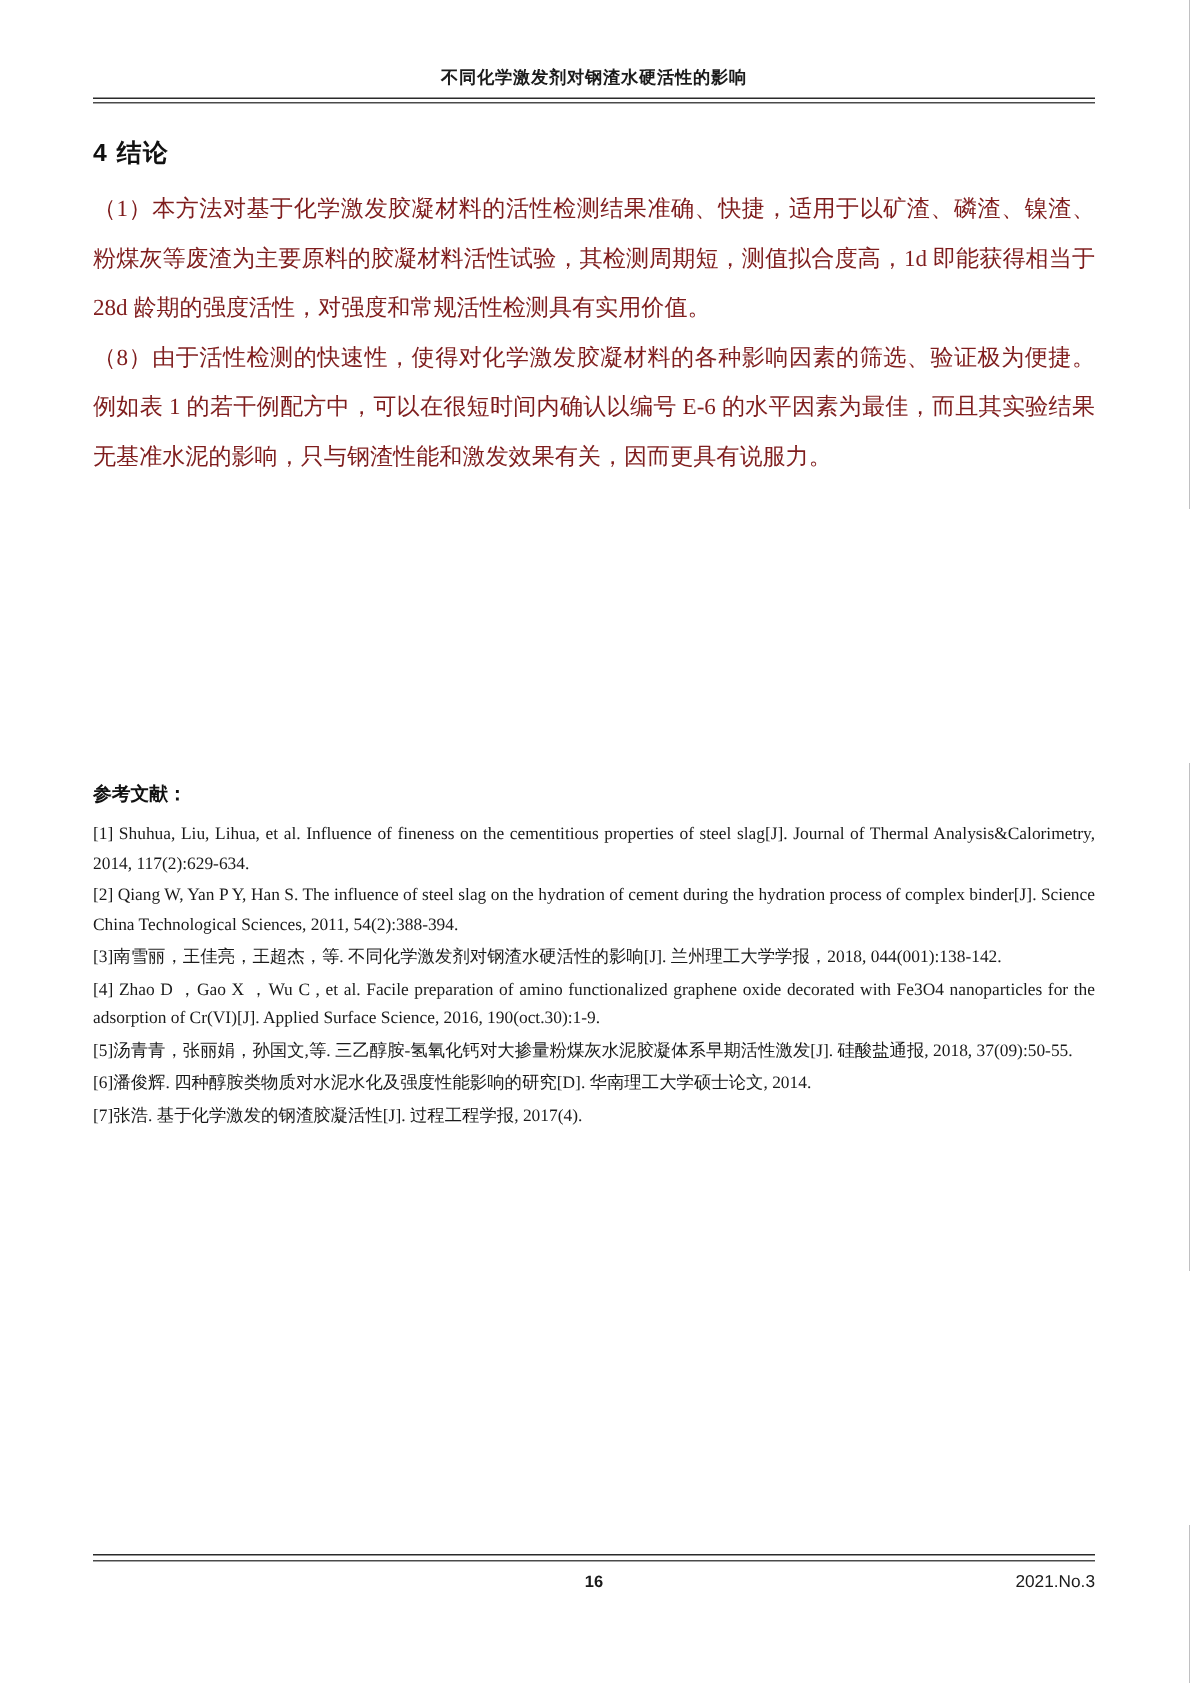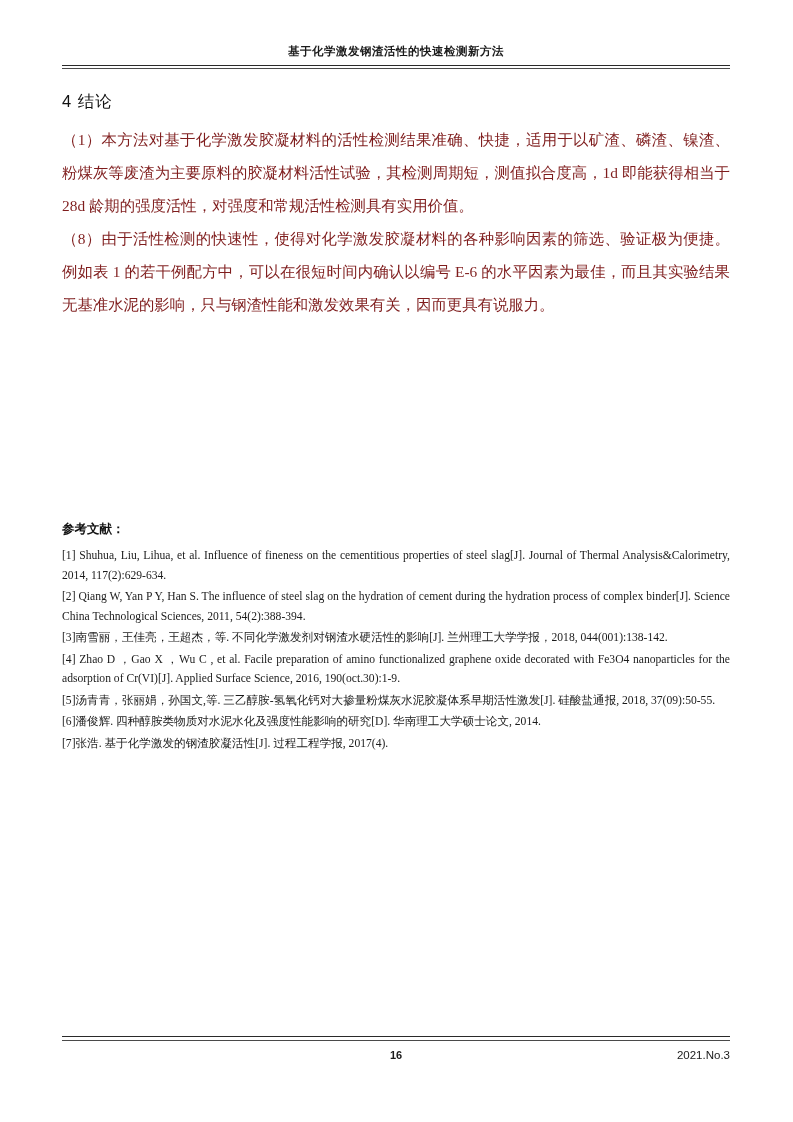--- a/index.html
+++ b/index.html
@@ -43,21 +43,21 @@
   }
   .rule-top2 {
     border-bottom: 0.7px solid #4a4a4a;
     margin-bottom: 22px;
   }
 
   
   h2.sec {
     font-family: "Liberation Sans", sans-serif;
     font-size: 16.5px;
-    font-weight: normal;
+    font-weight: bold;
     color: #111;
     margin: 0 0 10px 0;
     letter-spacing: 1px;
   }
 
   
   p.body {
     font-family: "Liberation Serif", serif;
     font-size: 15.4px;
     line-height: 33px;
@@ -122,21 +122,21 @@
     color: #1a1a1a;
   }
   .gap-big { height: 200px; }
 </style>
 </head>
 <body>
 
 <div class="page">
   <div class="page-inner">
 
-    <div class="runhead">基于化学激发钢渣活性的快速检测新方法</div>
+    <div class="runhead">不同化学激发剂对钢渣水硬活性的影响</div>
     <div class="rule-top"></div>
     <div class="rule-top2"></div>
 
     <h2 class="sec">4  结论</h2>
 
     <p class="body">（1）本方法对基于化学激发胶凝材料的活性检测结果准确、快捷，适用于以矿渣、磷渣、镍渣、粉煤灰等废渣为主要原料的胶凝材料活性试验，其检测周期短，测值拟合度高，1d 即能获得相当于 28d 龄期的强度活性，对强度和常规活性检测具有实用价值。</p>
     <p class="body">（8）由于活性检测的快速性，使得对化学激发胶凝材料的各种影响因素的筛选、验证极为便捷。例如表 1 的若干例配方中，可以在很短时间内确认以编号 E-6 的水平因素为最佳，而且其实验结果无基准水泥的影响，只与钢渣性能和激发效果有关，因而更具有说服力。</p>
 
     <div class="gap-big"></div>
 

